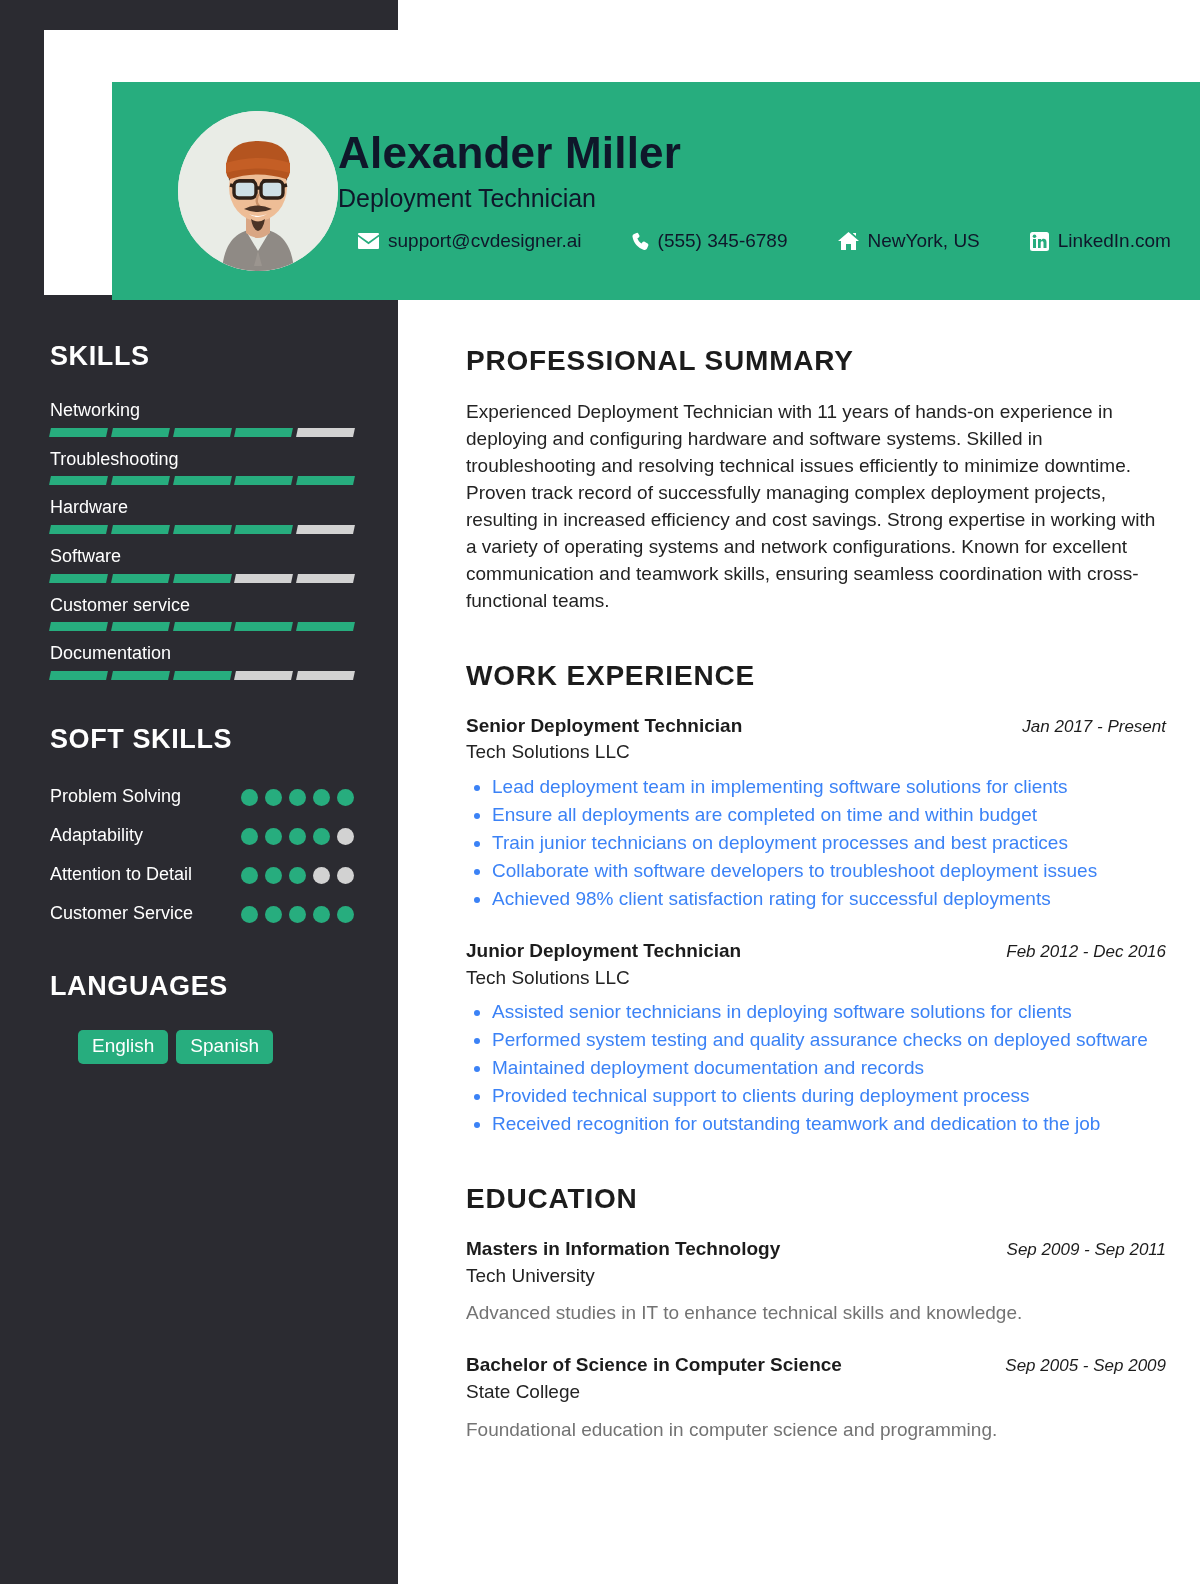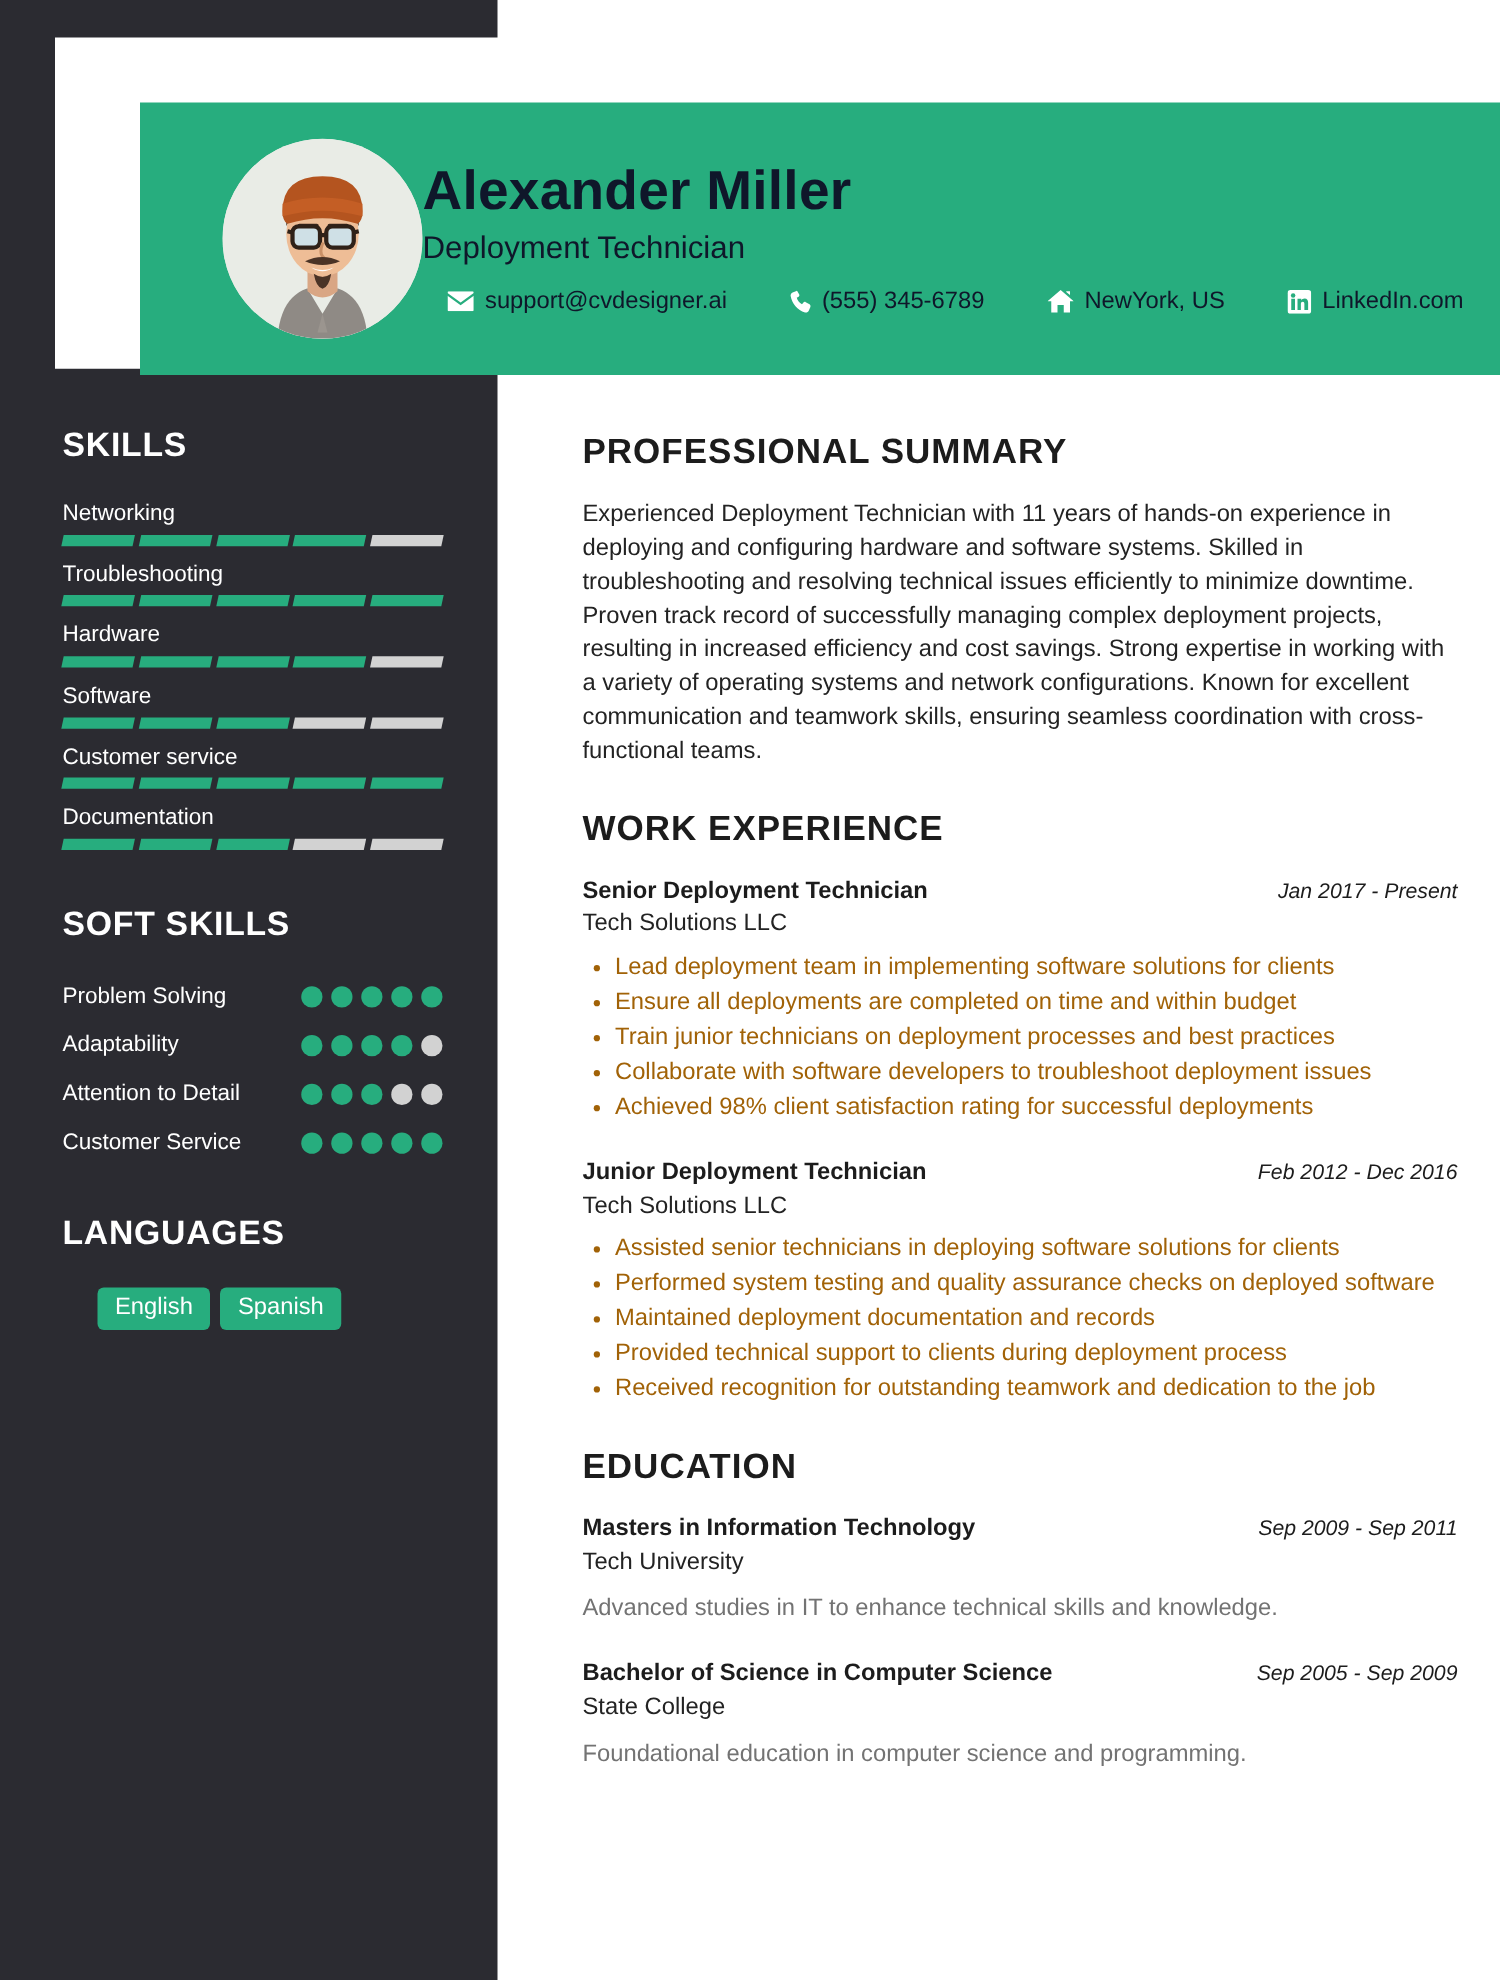--- a/index.html
+++ b/index.html
@@ -156,21 +156,21 @@
     font-weight: bold;
     letter-spacing: 0.8px;
     margin-bottom: 22px;
   }
   .summary {
     font-size: 19px;
     line-height: 1.42;
     color: #232323;
   }
 
-  .section-gap { margin-top: 32px; }
+  .section-gap { margin-top: 45px; }
   .entry-head {
     display: flex;
     justify-content: space-between;
     align-items: baseline;
     gap: 14px;
   }
   .entry-title {
     font-size: 19px;
     font-weight: bold;
     line-height: 1.3;
@@ -189,21 +189,21 @@
     color: #232323;
   }
   ul.bullets {
     margin: 9px 0 0 26px;
     padding: 0;
   }
   ul.bullets li {
     font-size: 19px;
     line-height: 1.42;
     margin-bottom: 1px;
-    color: #a16207;
+    color: #3b82f6;
   }
   .entry-desc {
     font-size: 19px;
     line-height: 1.42;
     margin-top: 12px;
     color: #737373;
   }
   .entry-block { margin-bottom: 26px; }
 </style>
 </head>

